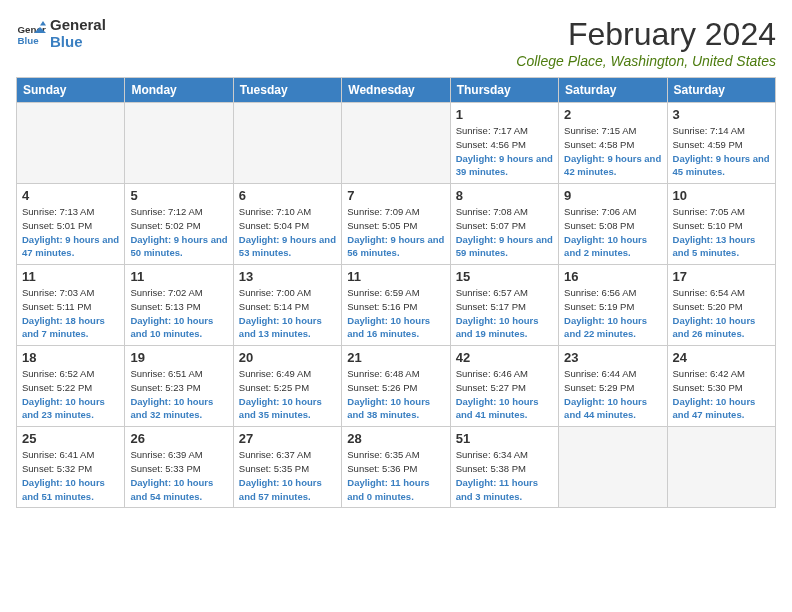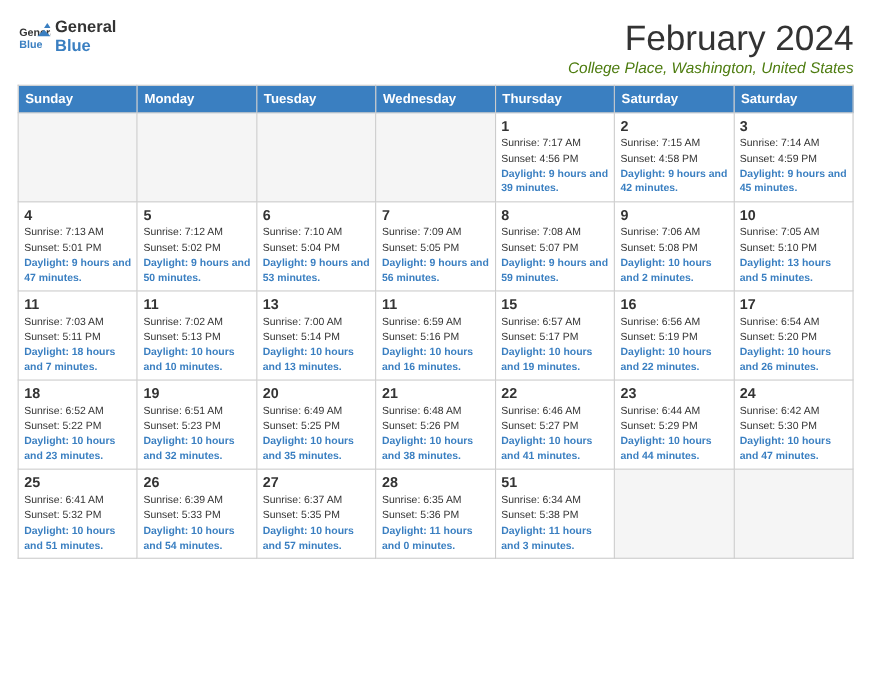--- a/index.html
+++ b/index.html
@@ -204,21 +204,21 @@
         </td>
         <td>
           <span class="day-num">20</span>
           <div class="day-info">Sunrise: 6:49 AM<br>Sunset: 5:25 PM<br><span class="daylight-label">Daylight: 10 hours and 35 minutes.</span></div>
         </td>
         <td>
           <span class="day-num">21</span>
           <div class="day-info">Sunrise: 6:48 AM<br>Sunset: 5:26 PM<br><span class="daylight-label">Daylight: 10 hours and 38 minutes.</span></div>
         </td>
         <td>
-          <span class="day-num">22</span>
+          <span class="day-num">42</span>
           <div class="day-info">Sunrise: 6:46 AM<br>Sunset: 5:27 PM<br><span class="daylight-label">Daylight: 10 hours and 41 minutes.</span></div>
         </td>
         <td>
           <span class="day-num">23</span>
           <div class="day-info">Sunrise: 6:44 AM<br>Sunset: 5:29 PM<br><span class="daylight-label">Daylight: 10 hours and 44 minutes.</span></div>
         </td>
         <td>
           <span class="day-num">24</span>
           <div class="day-info">Sunrise: 6:42 AM<br>Sunset: 5:30 PM<br><span class="daylight-label">Daylight: 10 hours and 47 minutes.</span></div>
         </td>

